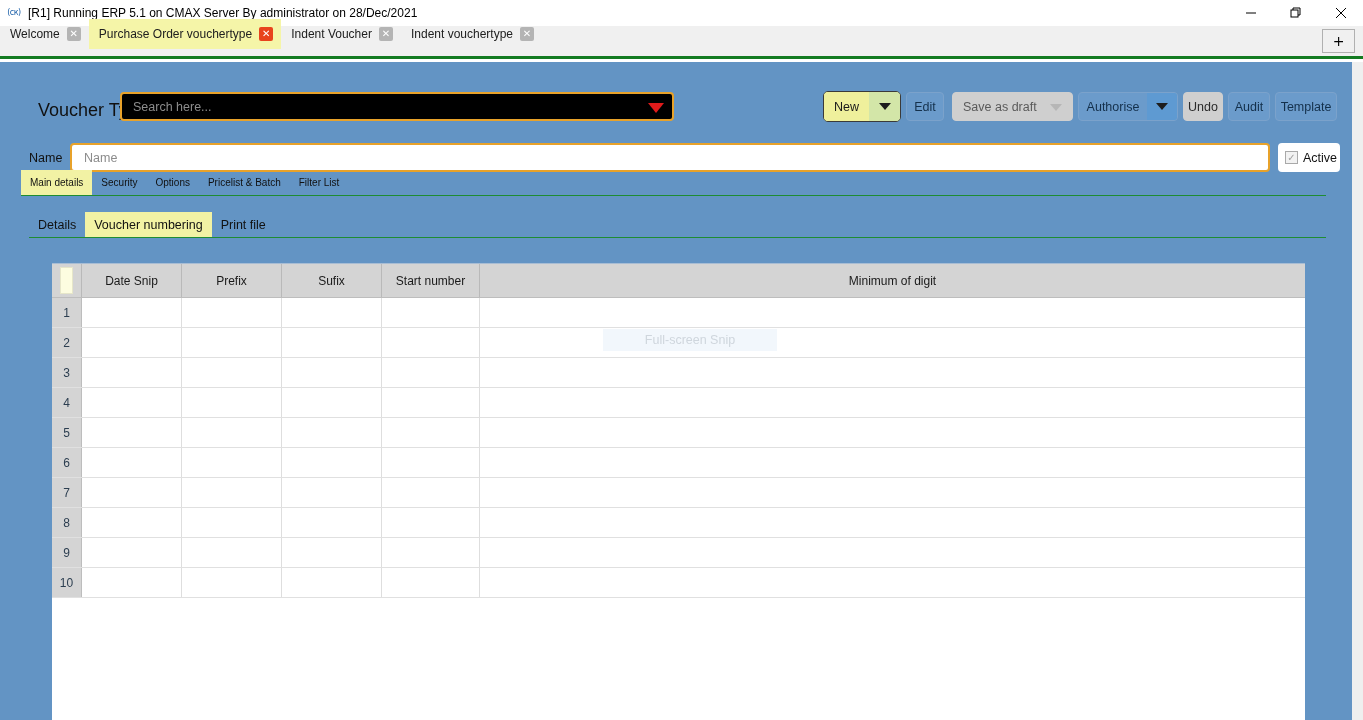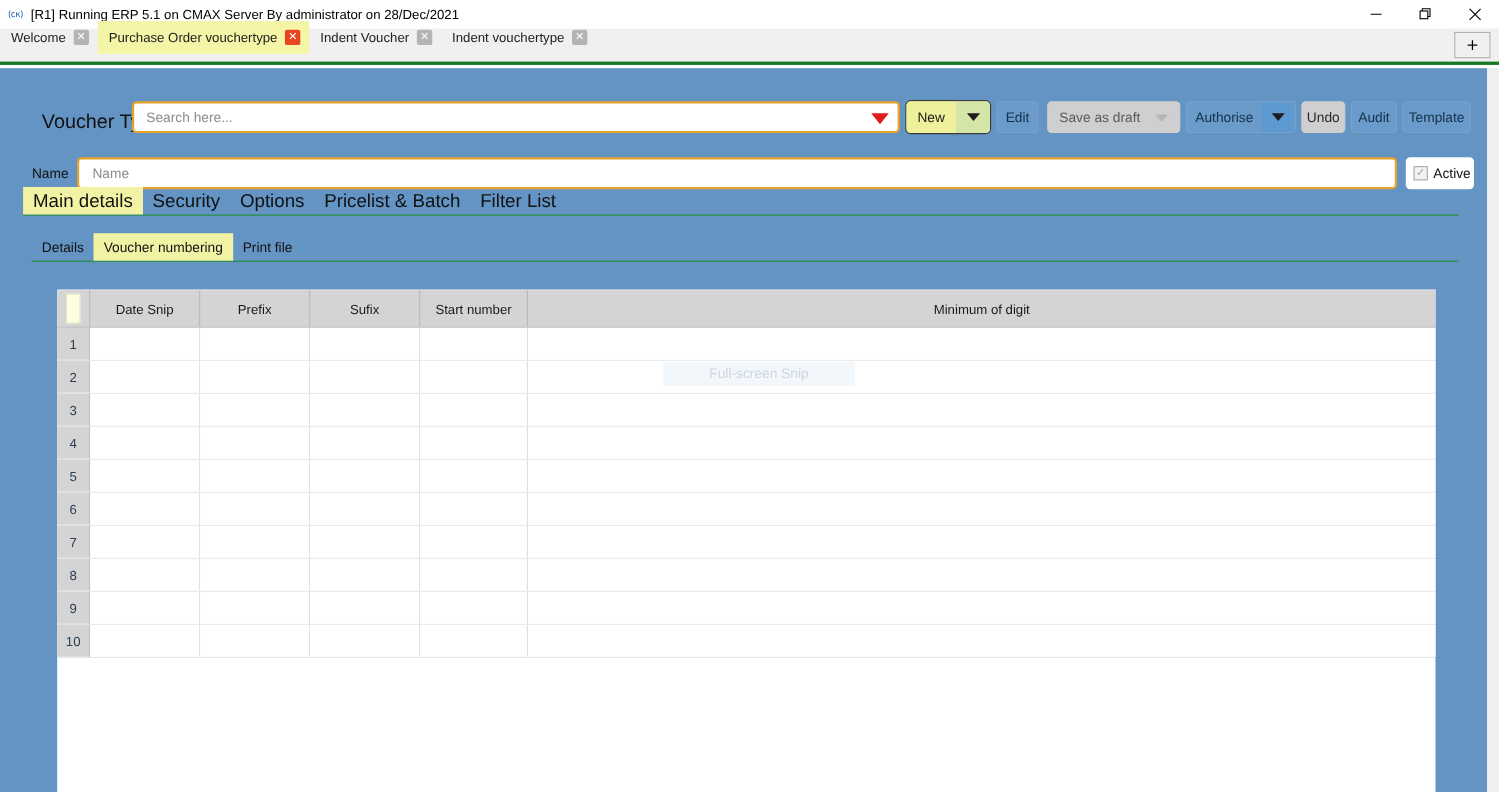--- a/index.html
+++ b/index.html
@@ -78,22 +78,22 @@
   }
 
   
   #row-voucher {
     position: absolute; left: 0; top: 29px; width: 1352px; height: 36px;
   }
   #lbl-vouchertype {
     position: absolute; left: 38px; top: 9px;
     font-size: 18px; color: #111; }
   #searchbox {
-    position: absolute; left: 120px; top: 1px; width: 698px; height: 29px;
-    background: #ffffff;
+    position: absolute; left: 120px; top: 1px; width: 554px; height: 29px;
+    background: #000000;
     border: 2px solid #e8a22a; border-radius: 4px;
     display: flex; align-items: center;
   }
   #searchinput {
     border: 0; outline: 0; background: transparent;
     font-family: "Liberation Sans", sans-serif;
     font-size: 12.5px; color: #888;
     margin-left: 9px; width: 740px; height: 22px;
   }
   #searchinput::placeholder { color:#8c8c8c; opacity:1; }
@@ -179,21 +179,21 @@
   #activelabel { font-size: 12.5px; color:#111; }
 
   
   #tabs1 {
     position:absolute; left: 21px; top: 109px; width: 1305px; height: 25px;
     display:flex; align-items:flex-end;
     border-bottom: 1.5px solid #1f8c32;
   }
   .t1 {
     height: 25px; padding: 12px 9px; display:flex; align-items:center;
-    font-size: 17px; color:#111; white-space:nowrap;
+    font-size: 10px; color:#111; white-space:nowrap;
   }
   .t1.active { background:#f2f2a4; }
 
   
   #tabs2 {
     position:absolute; left: 29px; top: 151px; width: 1297px; height: 25px;
     display:flex; align-items:flex-end;
     border-bottom: 1.5px solid #1f8c32;
   }
   .t2 {

